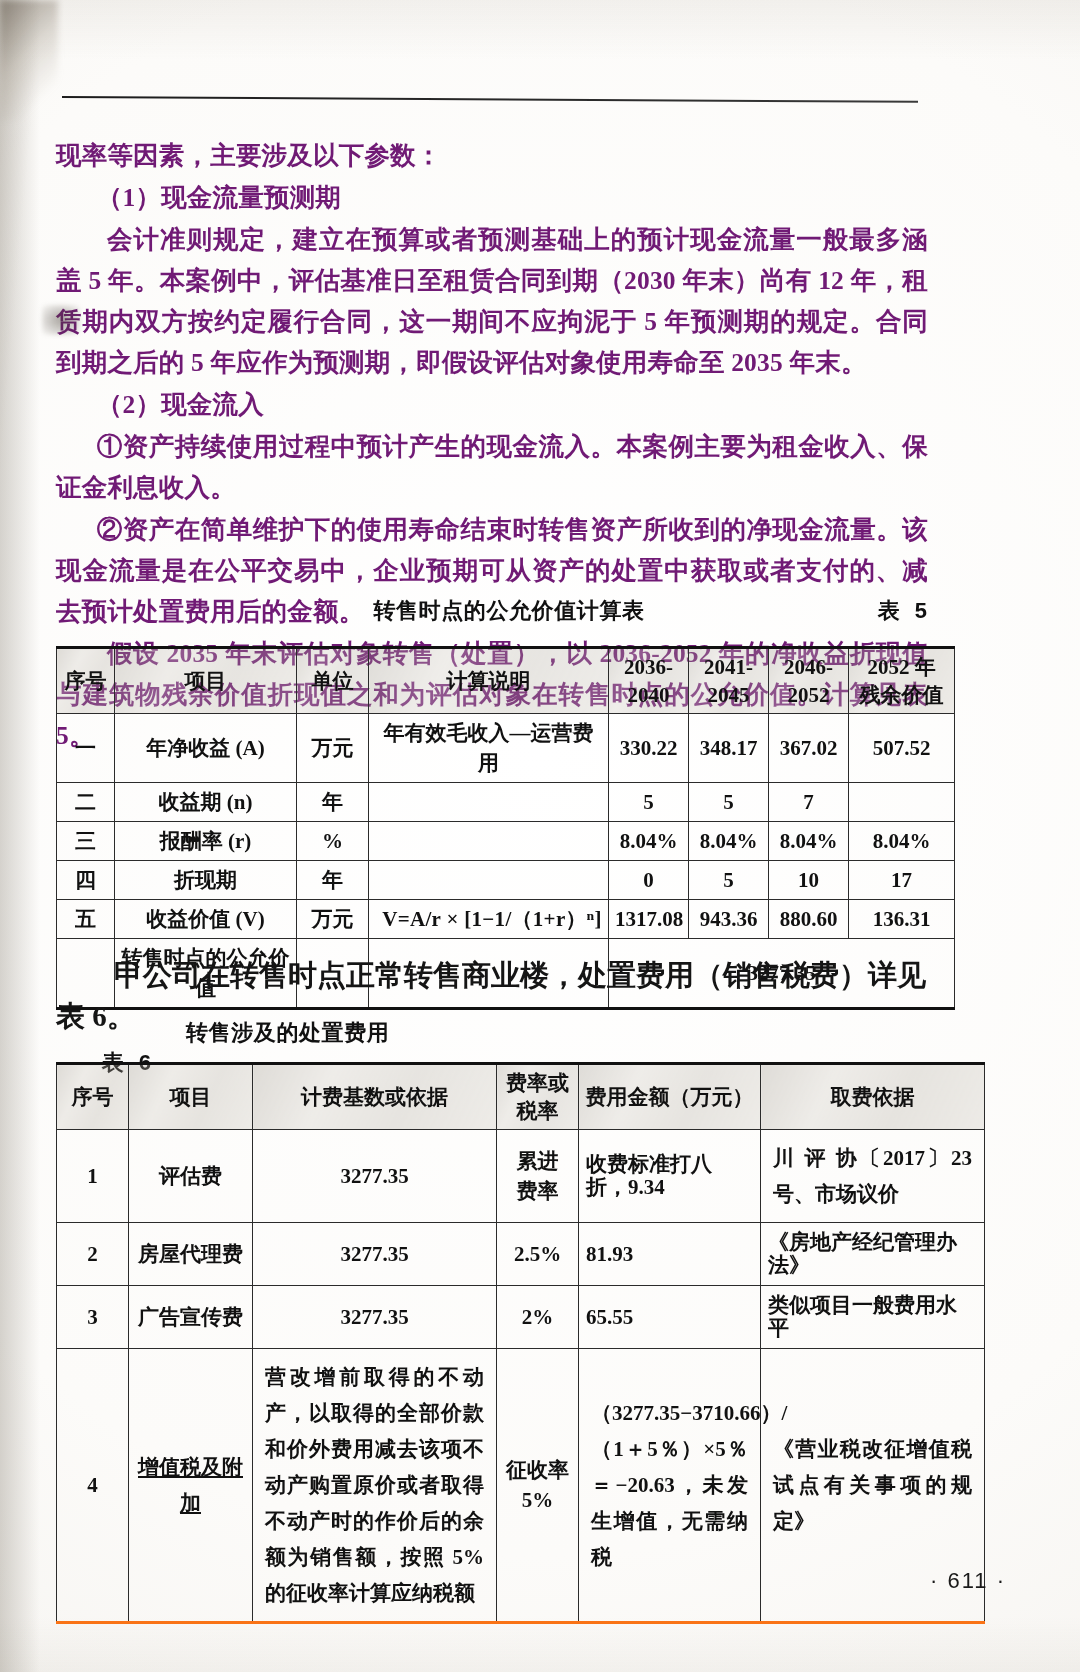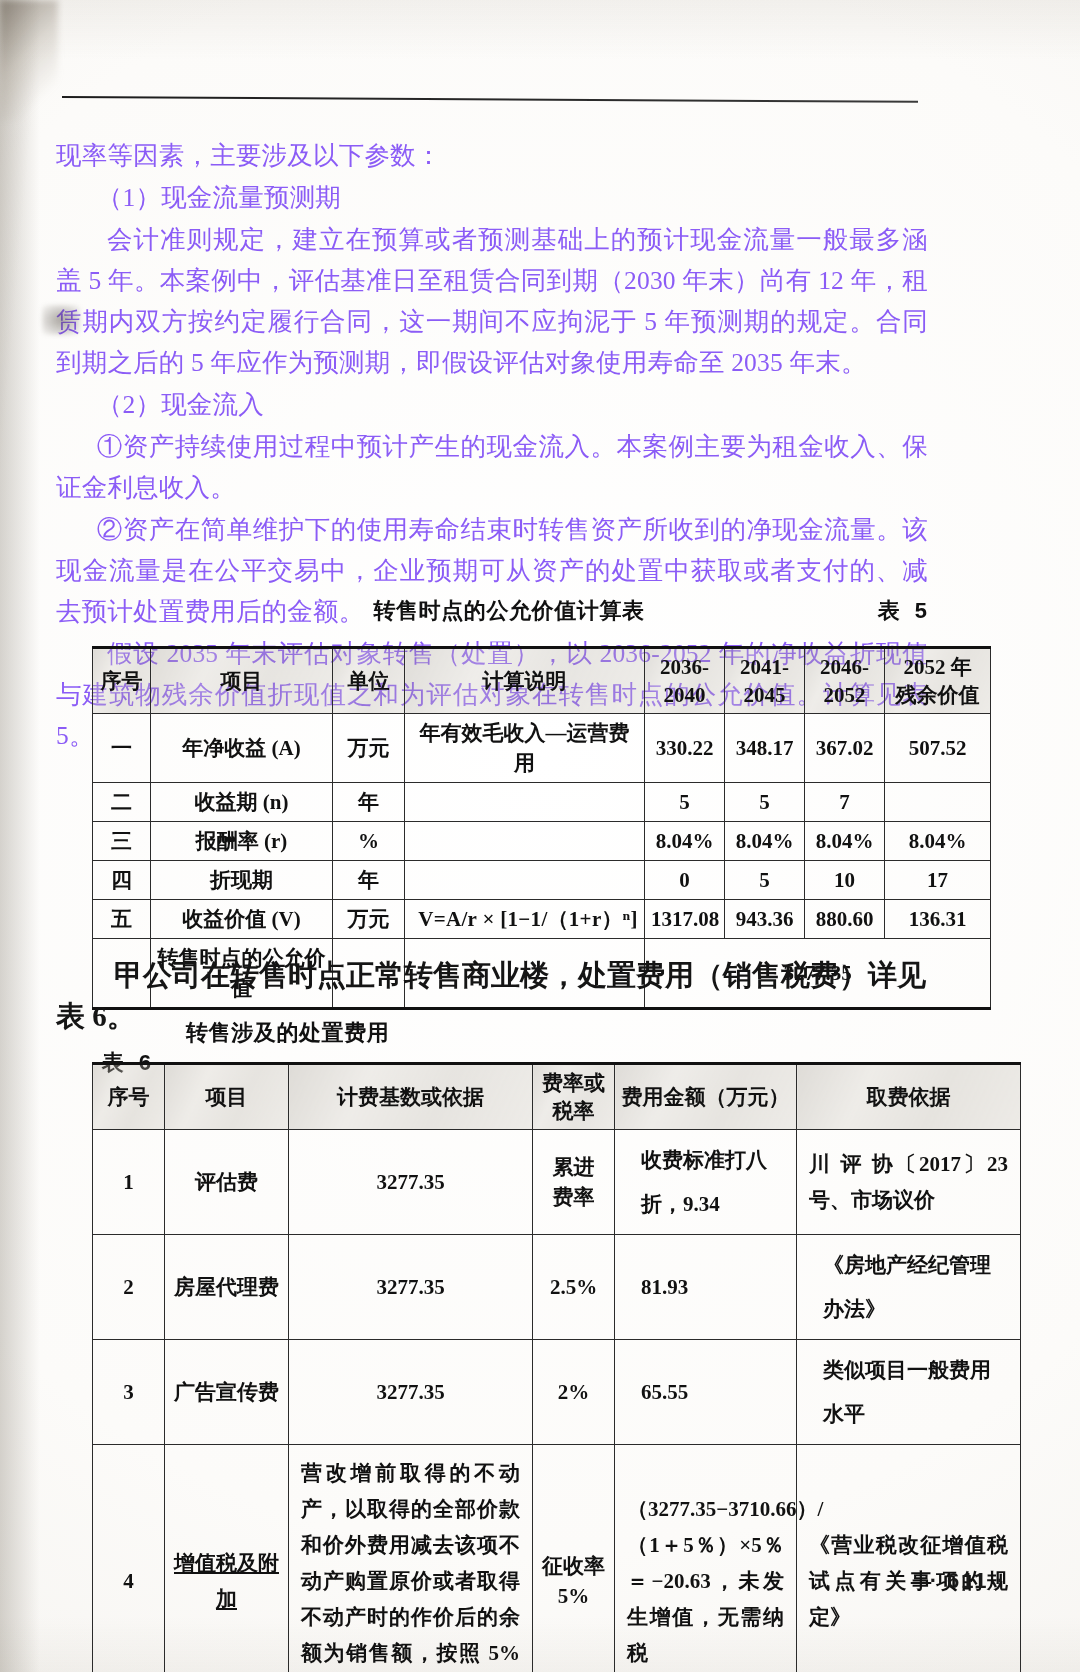--- a/index.html
+++ b/index.html
@@ -101,22 +101,22 @@
     top: 135px;
     width: 872px;
   }
   p.para {
     margin: 0 0 1px 0;
     font-size: 25.5px;
     line-height: 41px;
     text-align: justify;
     text-justify: inter-ideograph;
     letter-spacing: 0.2px;
-    font-weight: 400;
-    color: #8b5cf6;
+    font-weight: 700;
+    color: #701a75;
   }
   p.indent1 { text-indent: 0; }
   p.indent2 { text-indent: 2em; }
   p.indent-half { text-indent: 1.6em; }
   .smear {
     position: absolute;
     left: 42px;
     top: 305px;
     width: 38px;
     height: 30px;
@@ -150,21 +150,20 @@
   }
 
   
   table.doc-table {
     position: absolute;
     border-collapse: collapse;
     table-layout: fixed;
     font-size: 21px;
     color: #111;
     background: transparent;
-    margin-left: 36px;
   }
   table.doc-table td, table.doc-table th {
     border: 1px solid #2b2b2b;
     padding: 4px 6px;
     text-align: center;
     vertical-align: middle;
     font-weight: 600;
     line-height: 30px;
   }
   table.doc-table thead th {
@@ -194,22 +193,22 @@
   }
 
   
   #table6 {
     left: 56px;
     top: 1062px;
     width: 868px;
   }
   #table6 td.text-left {
     text-align: left;
-    line-height: 44px;
-    padding: 8px 26px;
+    line-height: 23px;
+    padding: 8px 7px;
   }
   #table6 td.text-justify {
     text-align: justify;
     text-justify: inter-ideograph;
     line-height: 36px;
     padding: 10px 12px;
   }
   #table6 td.cell-tall { line-height: 36px; text-decoration: underline; }
   #table6 tr.last-row td { border-bottom: 3px solid #f97316; }
 
@@ -226,21 +225,21 @@
     color: #151515;
   }
 
   
   .folio {
     position: absolute;
     right: 74px;
     bottom: 78px;
     font-family: "Liberation Sans", "DejaVu Sans", sans-serif;
     font-size: 22px;
-    font-weight: bold;
+    font-weight: normal;
     letter-spacing: 2px;
     color: #1a1a1a;
   }
 </style>
 </head>
 <body>
 
 <div class="page"></div>
 <div class="page-grain"></div>
 <div class="edge-shadow-left"></div>

